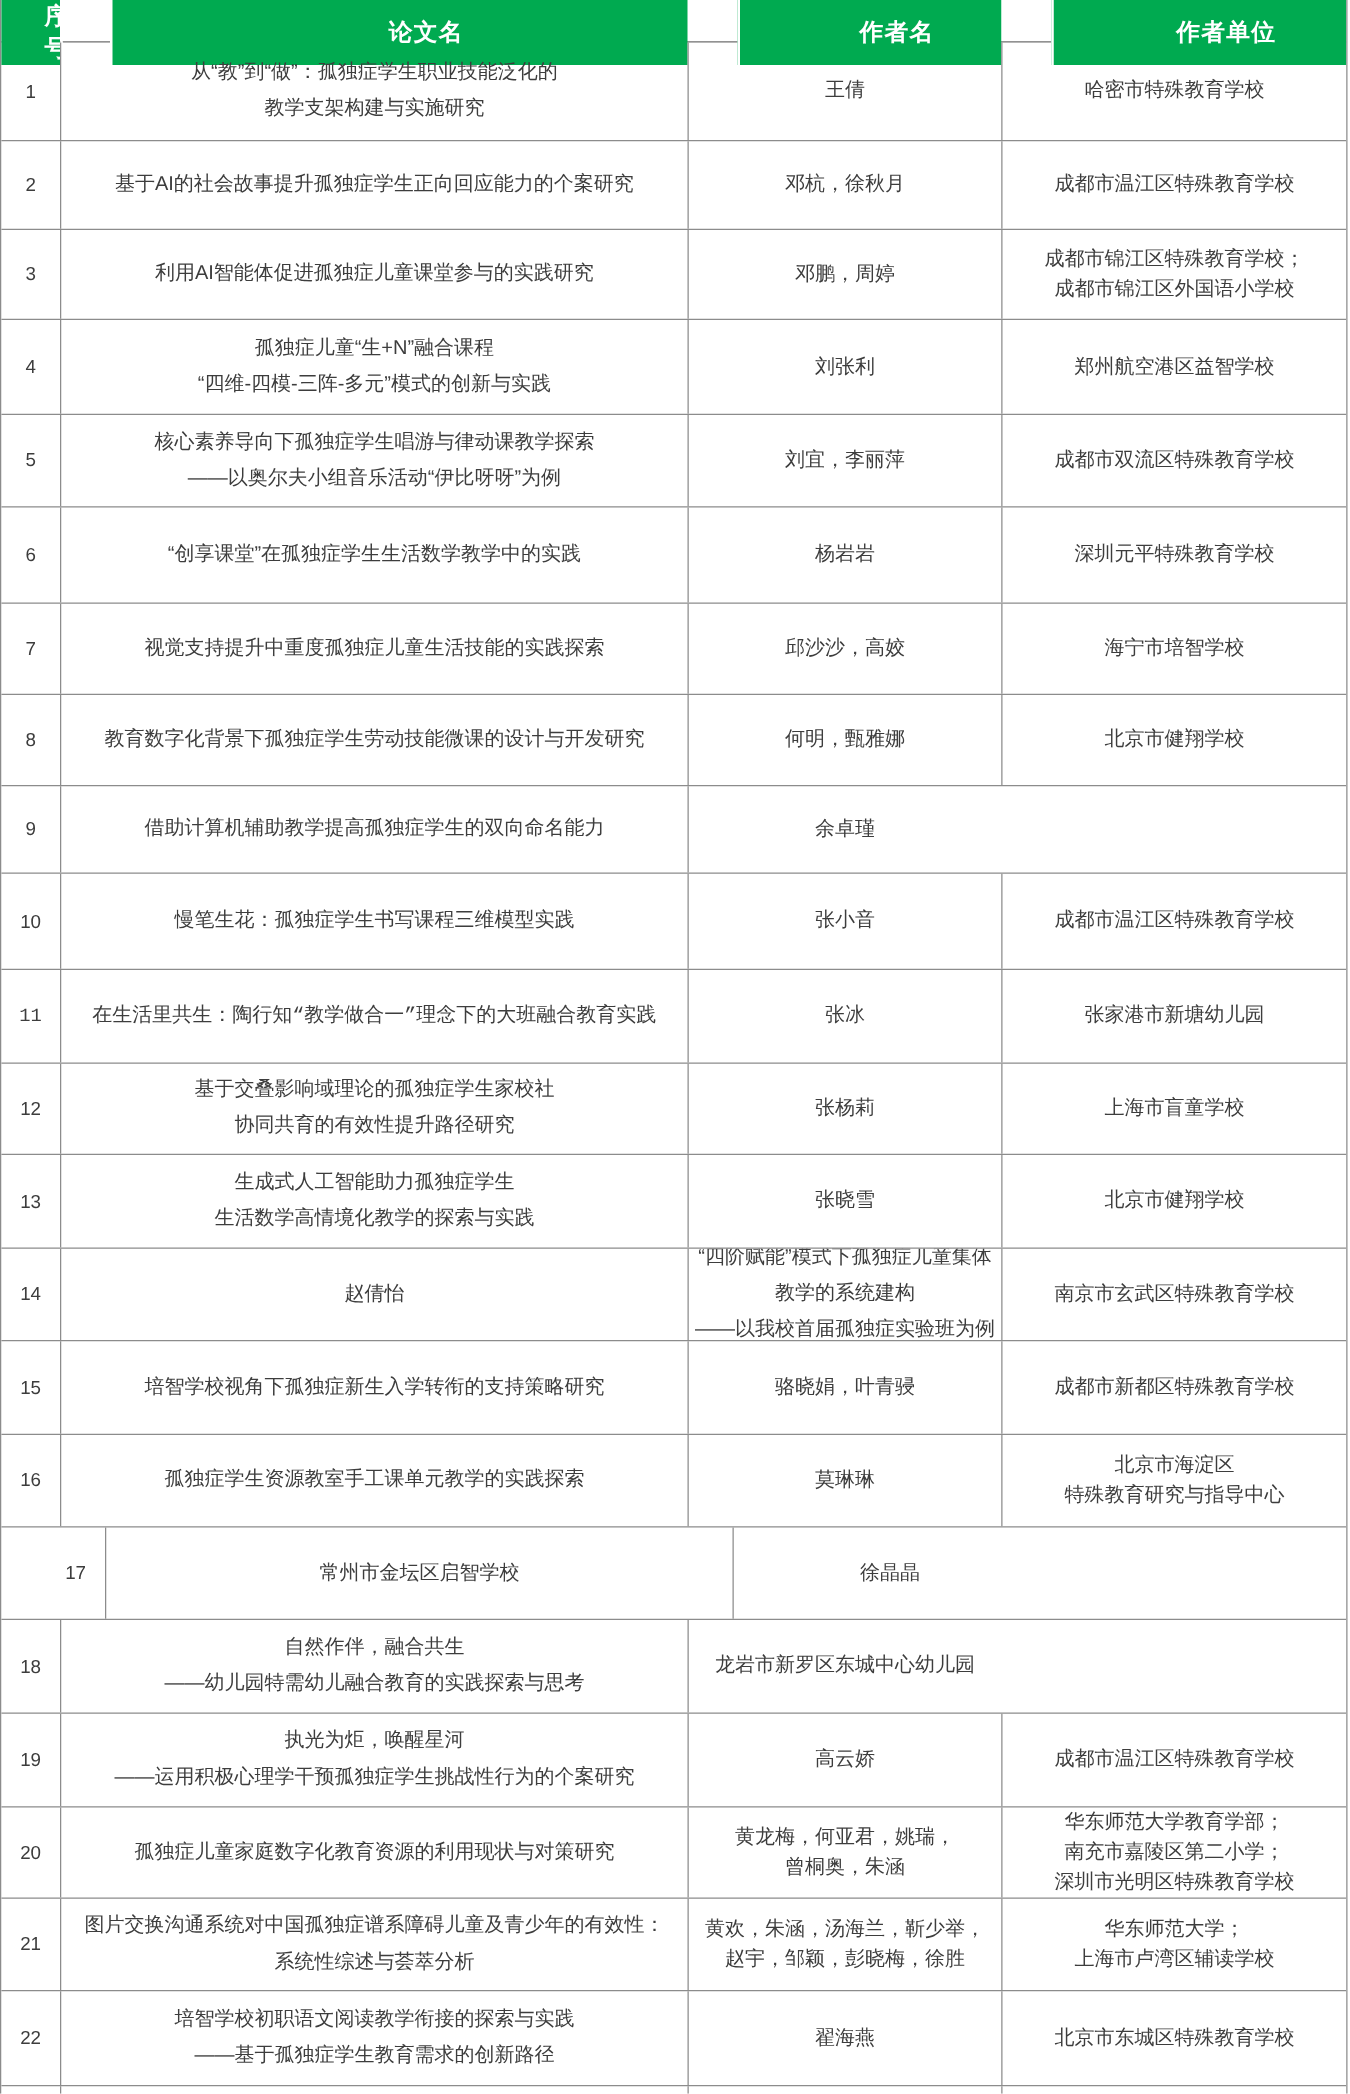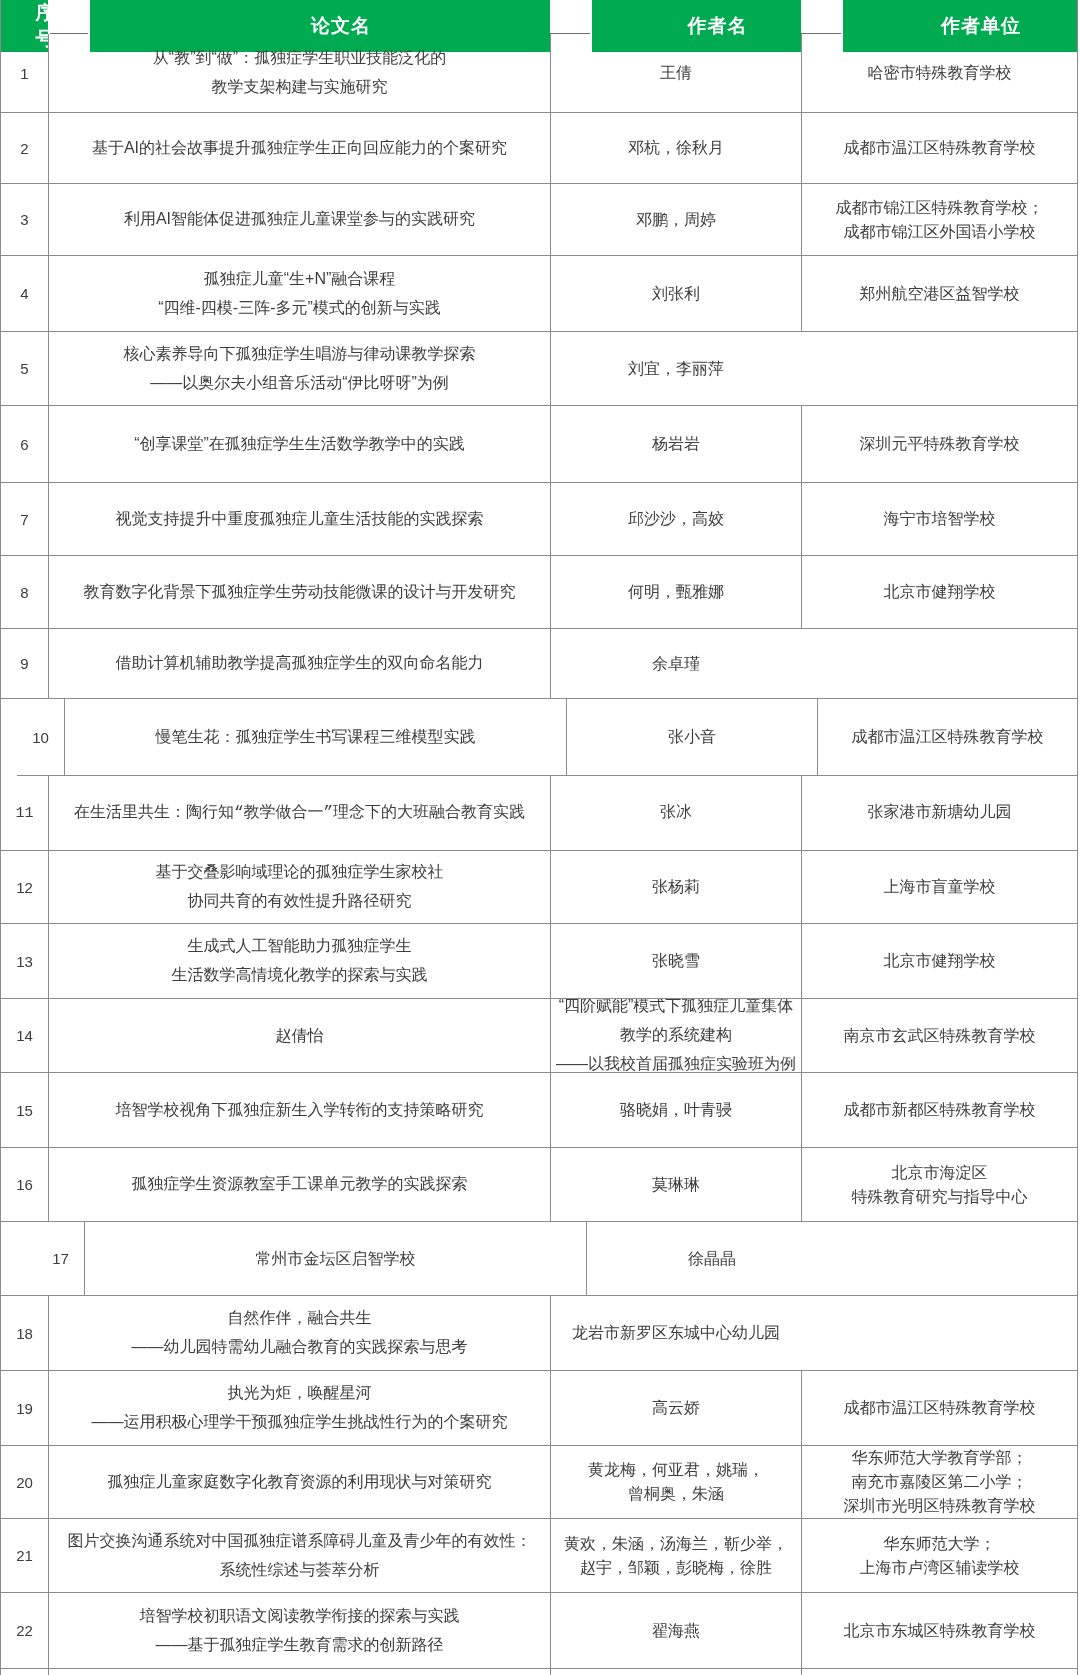--- a/index.html
+++ b/index.html
@@ -117,20 +117,21 @@
 “四维-四模-三阵-多元”模式的创新与实践</div>
     <div class="cell authors">刘张利</div>
     <div class="cell aff">郑州航空港区益智学校</div>
   </div>
 
   <div class="grid-row row" style="height: 74px;">
     <div class="cell num">5</div>
     <div class="cell title">核心素养导向下孤独症学生唱游与律动课教学探索
 ——以奥尔夫小组音乐活动“伊比呀呀”为例</div>
     <div class="cell authors">刘宜，李丽萍</div>
+    <div class="cell aff">成都市双流区特殊教育学校</div>
   </div>
 
   <div class="grid-row row" style="height: 77px;">
     <div class="cell num">6</div>
     <div class="cell title">“创享课堂”在孤独症学生生活数学教学中的实践</div>
     <div class="cell authors">杨岩岩</div>
     <div class="cell aff">深圳元平特殊教育学校</div>
   </div>
 
   <div class="grid-row row" style="height: 73px;">
@@ -146,21 +147,21 @@
     <div class="cell authors">何明，甄雅娜</div>
     <div class="cell aff">北京市健翔学校</div>
   </div>
 
   <div class="grid-row row" style="height: 70px;">
     <div class="cell num">9</div>
     <div class="cell title">借助计算机辅助教学提高孤独症学生的双向命名能力</div>
     <div class="cell authors">余卓瑾</div>
   </div>
 
-  <div class="grid-row row" style="height: 77px; margin-left: 16px;">
+  <div class="grid-row row" style="height: 77px;">
     <div class="cell num">10</div>
     <div class="cell title">慢笔生花：孤独症学生书写课程三维模型实践</div>
     <div class="cell authors">张小音</div>
     <div class="cell aff">成都市温江区特殊教育学校</div>
   </div>
 
   <div class="grid-row row" style="height: 75px; font-family: Liberation Mono, monospace;">
     <div class="cell num">11</div>
     <div class="cell title">在生活里共生：陶行知“教学做合一”理念下的大班融合教育实践</div>
     <div class="cell authors">张冰</div>

